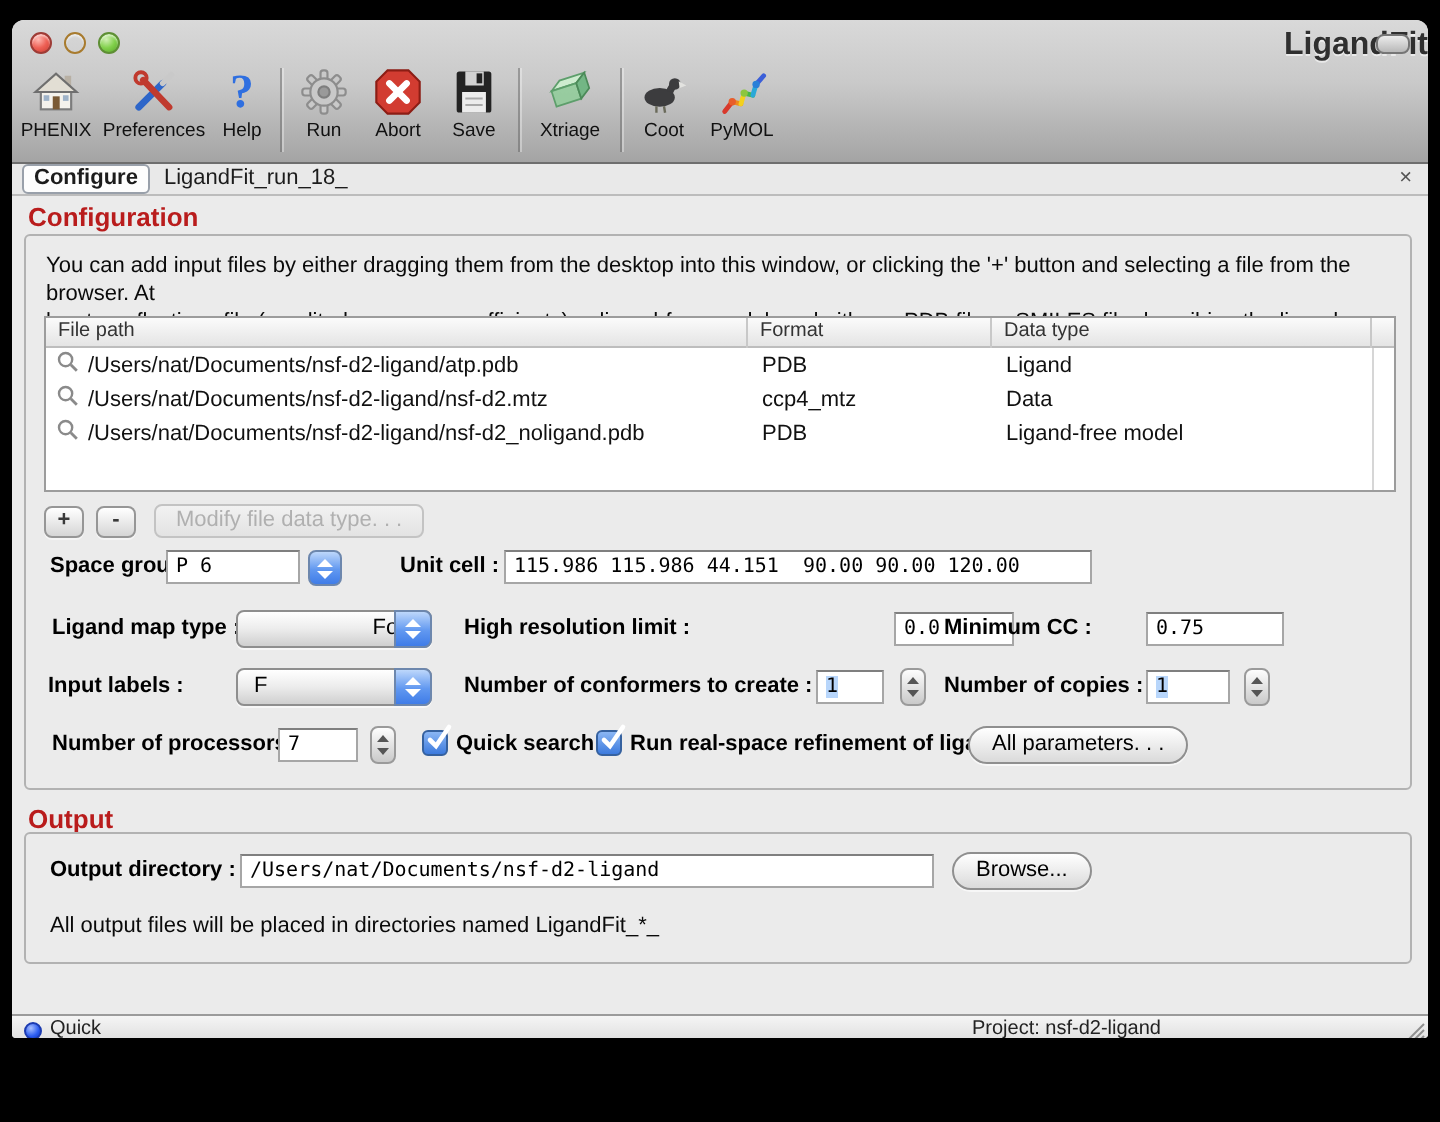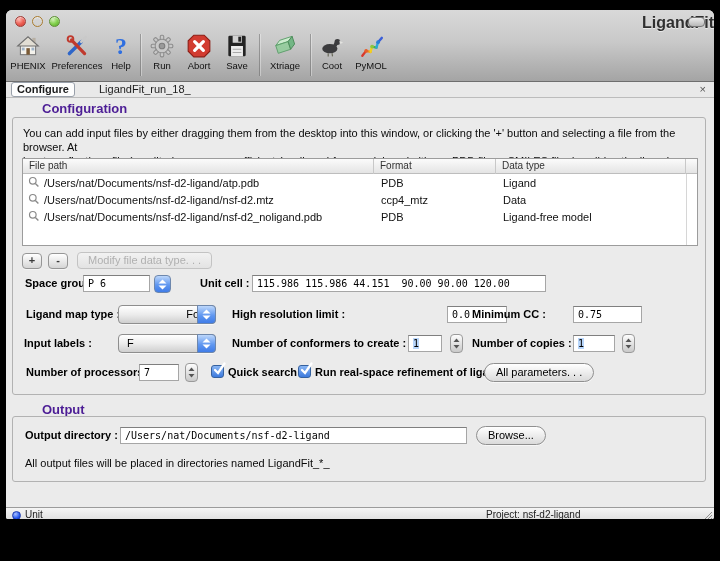--- a/index.html
+++ b/index.html
@@ -22,27 +22,27 @@
            border:1px solid #767676;background:linear-gradient(#ececec,#b8b8b8);}
   .toolbar{display:flex;align-items:flex-start;padding:1px 0 0 2px;height:49px;}
   .tb-item{display:flex;flex-direction:column;align-items:center;justify-content:flex-start;height:46px;}
   .tb-item .ticon{height:28px;display:flex;align-items:center;justify-content:center;}
   .tb-item .tlabel{font-size:9.5px;color:#111;margin-top:0px;white-space:nowrap;}
   .w40{width:40px}.w58{width:58px}.w30{width:30px}.w34{width:34px}.w40b{width:40px}.w36{width:36px}
   .w42{width:42px}.w44{width:44px}
   .tb-sep{width:1px;height:42px;background:rgba(90,90,90,.45);margin:2px 4px 0 4px;box-shadow:1px 0 0 rgba(255,255,255,.35);}
   
   .tabstrip{height:15px;background:#e9e9e9;border-bottom:1px solid #bcbcbc;display:flex;align-items:center;
-            padding-left:5px;position:relative;gap:17px;}
+            padding-left:5px;position:relative;}
   .tab{font-size:11px;color:#1c1c1c;padding:0 7px;line-height:13px;}
   .tab.active{background:#fdfdfd;border:1px solid #99a0aa;border-radius:3px;font-weight:bold;padding:0 5px;}
   .tab-close{position:absolute;right:8px;top:0px;font-size:11px;color:#555;line-height:14px;cursor:default;}
   
   .content{position:relative;height:409px;background:#ebebeb;font-size:11px;color:#000;}
-  .sect-head{position:absolute;left:8px;font-size:13px;font-weight:bold;color:#4c1d95;margin-left:28px;}
+  .sect-head{position:absolute;left:8px;font-size:13px;font-weight:bold;color:#b91c1c;}
   .panel{position:absolute;left:6px;width:694px;border:1px solid #b2b2b2;border-radius:3px;box-sizing:border-box;}
   .panel1{top:19px;height:278px;}
   .panel2{top:318px;height:66px;}
   .instr{position:absolute;left:10px;top:8px;width:676px;line-height:14px;font-size:11px;color:#0a0a0a;}
   
   .ftable{position:absolute;left:9px;top:40px;width:676px;height:88px;background:#fff;
           border:1px solid #9c9c9c;box-sizing:border-box;overflow:hidden;}
   .thead{display:flex;height:15px;background:linear-gradient(#fbfbfb,#e4e4e4);border-bottom:1px solid #bdbdbd;
          font-size:10px;color:#333;box-sizing:border-box;}
   .th{box-sizing:border-box;padding:1px 0 0 6px;border-right:1px solid #c8c8c8;height:15px;}
@@ -401,21 +401,21 @@
           <div class="flabel" style="left:12px;">Output directory :</div>
           <div class="tfield" style="left:107px;width:347px;">/Users/nat/Documents/nsf-d2-ligand</div>
           <div class="pill abs" style="left:463px;">Browse...</div>
         </div>
         <div class="note">All output files will be placed in directories named LigandFit_*_</div>
       </div>
     </div>
 
     <div class="statusbar">
       <div class="s-dot"></div>
-      <div class="s-idle">Unit</div>
+      <div class="s-idle">Quick</div>
       <div class="s-project">Project: nsf-d2-ligand</div>
       <div class="s-grip">
         <svg width="12" height="12" viewBox="0 0 12 12">
           <line x1="3" y1="11" x2="11" y2="3" stroke="#8f8f8f" stroke-width="1"></line>
           <line x1="6" y1="11" x2="11" y2="6" stroke="#8f8f8f" stroke-width="1"></line>
           <line x1="9" y1="11" x2="11" y2="9" stroke="#8f8f8f" stroke-width="1"></line>
         </svg>
       </div>
     </div>
 

